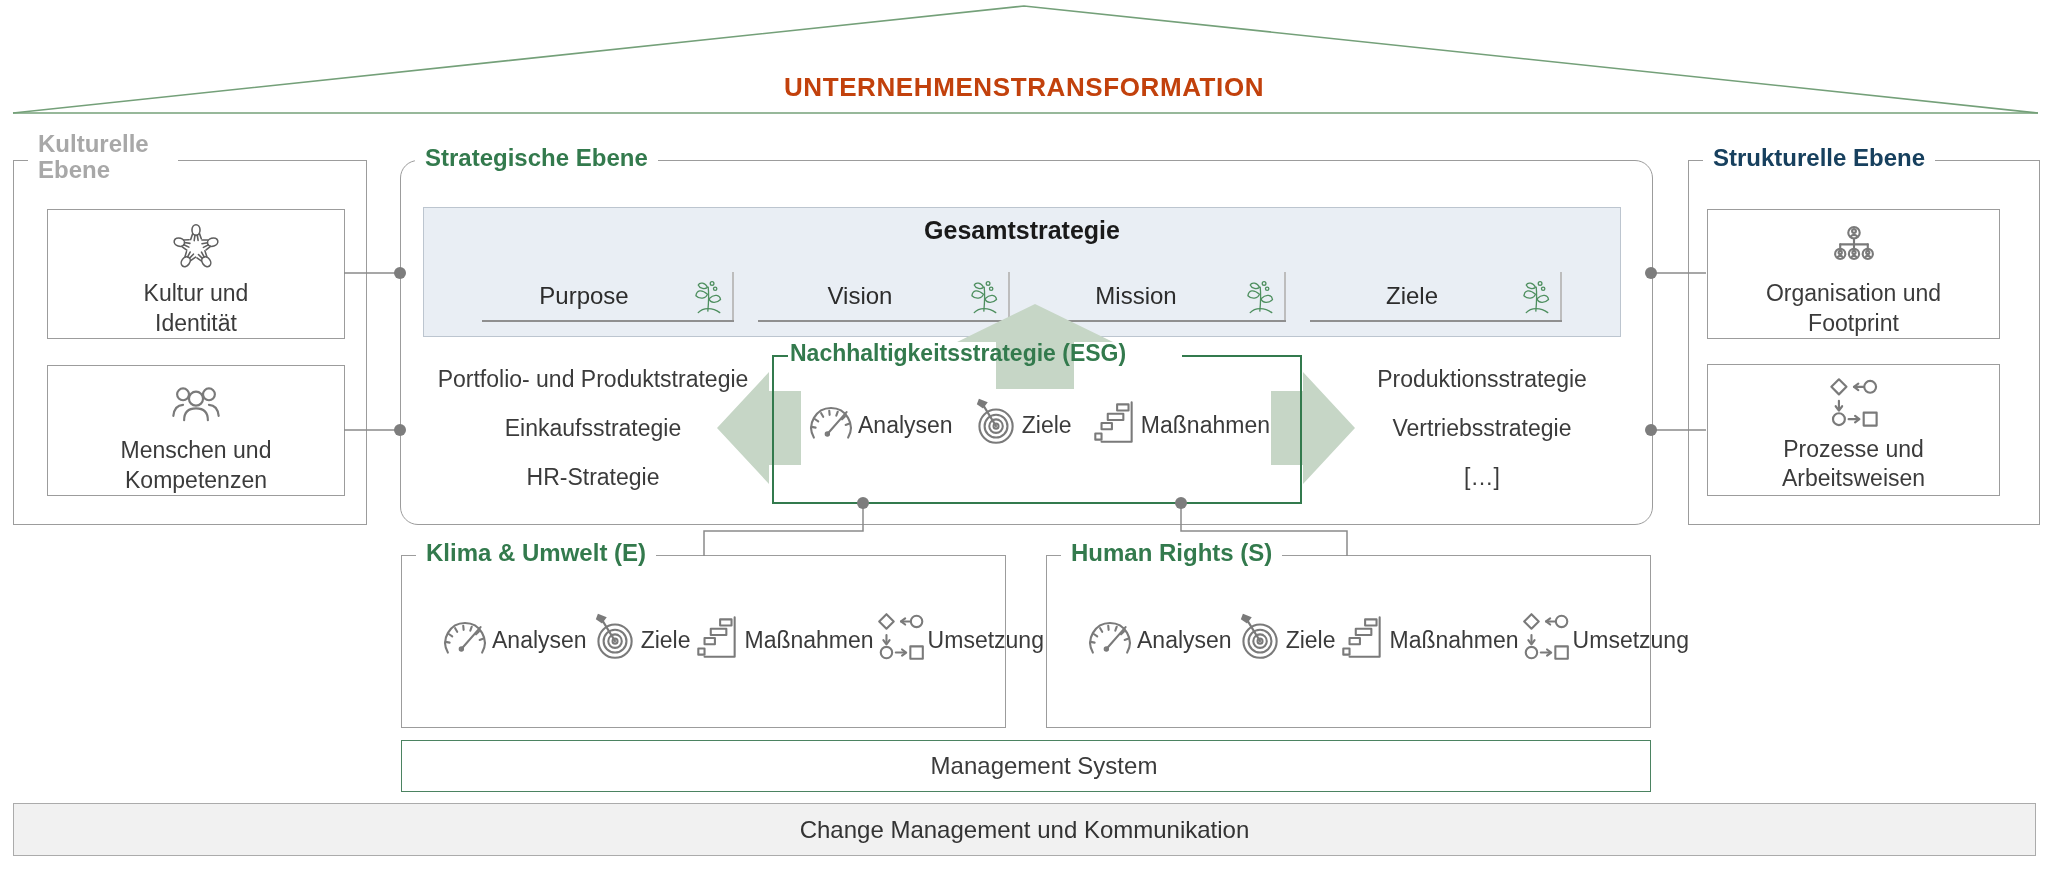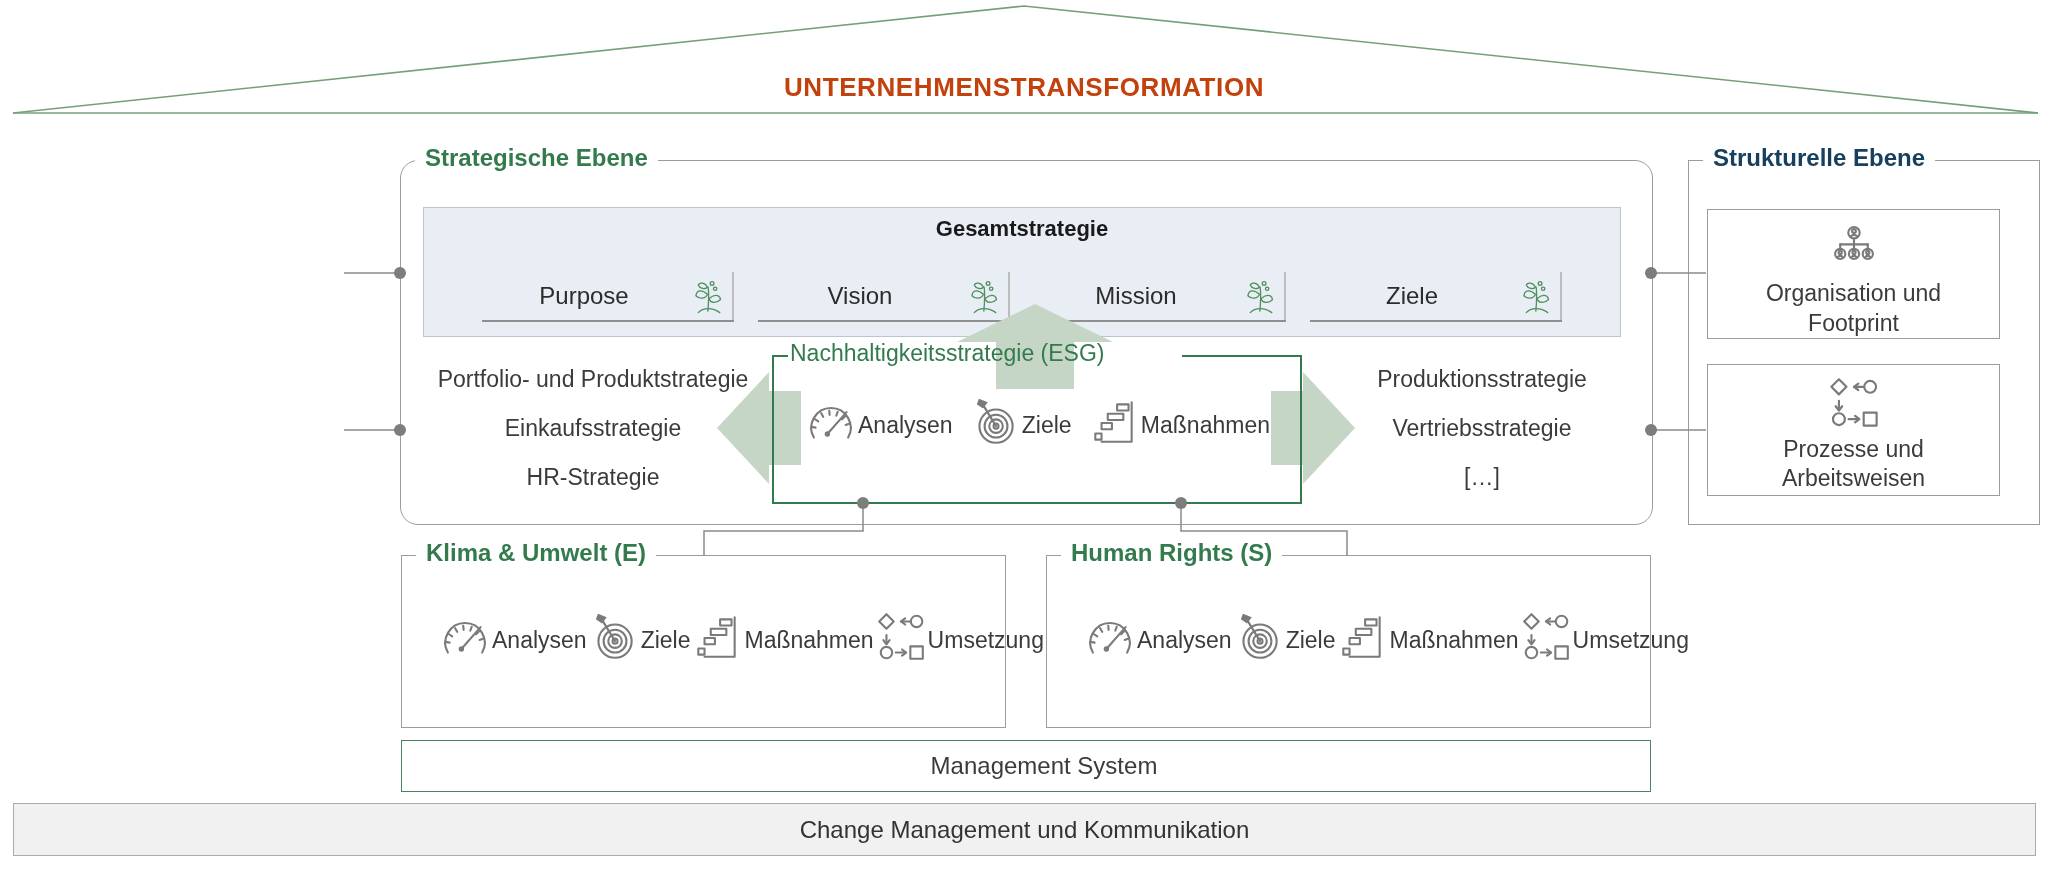--- a/index.html
+++ b/index.html
@@ -24,37 +24,37 @@
   .inner-box{position:absolute;border:1.5px solid #9c9c9c;background:#fff;
      display:flex;flex-direction:column;align-items:center;justify-content:flex-start;
      padding-top:10px;box-sizing:border-box;text-align:center;}
   .inner-box .box-label{font-size:23px;line-height:1.28;color:#3b3b3b;margin-top:4px;}
   .w-narrow{max-width:150px;}
   .w-mid{max-width:230px;}
 
   .gesamt{position:absolute;left:22px;top:46px;width:1198px;height:130px;
      background:#e9eef4;border:1px solid #bcc5cf;box-sizing:border-box;}
   .gesamt-title{position:absolute;top:8px;left:0;width:100%;text-align:center;
-     font-size:22px;font-weight:bold;color:#1a1a1a;}
+     font-size:25px;font-weight:bold;color:#1a1a1a;}
   .gs-row{position:absolute;left:0;top:64px;width:100%;display:flex;
      justify-content:center;gap:24px;}
   .gs-item{width:252px;height:48px;display:flex;align-items:center;
      border-bottom:2px solid #8f8f8f;}
   .gs-item .gs-text{flex:1;text-align:center;font-size:24px;color:#2c2c2c;}
   .gs-item .gs-icon{width:48px;height:48px;display:flex;align-items:flex-end;
      justify-content:center;border-right:2px solid #bdbdbd;box-sizing:border-box;}
 
   .side-list{position:absolute;text-align:center;font-size:23px;color:#3b3b3b;}
   .side-list div{height:49px;line-height:49px;}
 
   .esg{position:absolute;left:371px;top:194px;width:530px;height:149px;
      border:2px solid #337a4d;border-top:none;box-sizing:border-box;z-index:2;}
   .esg::before{content:"";position:absolute;top:0;left:0;width:14px;height:2px;background:#337a4d;}
   .esg::after{content:"";position:absolute;top:0;left:408px;right:0;height:2px;background:#337a4d;}
-  .esg-label{position:absolute;top:-15px;left:16px;font-size:23px;font-weight:normal;
+  .esg-label{position:absolute;top:-15px;left:16px;font-size:23px;font-weight:bold;
      color:#337a4d;white-space:nowrap;}
   .step-row{position:absolute;left:0;top:40px;width:100%;display:flex;
      justify-content:space-between;padding:0 30px;box-sizing:border-box;}
   .step{display:flex;flex-direction:row;align-items:center;}
   .step .step-label{font-size:23px;color:#3b3b3b;margin-top:6px;white-space:nowrap;}
 
   .pillar{position:absolute;border:1.5px solid #9c9c9c;background:#fff;box-sizing:border-box;}
   .pillar .step-row{top:54px;padding:0 36px;}
 
   .mgmt{position:absolute;left:401px;top:740px;width:1250px;height:52px;
@@ -179,20 +179,35 @@
 
 <div id="canvas">
 
   <svg id="roof" class="layer" width="2048" height="878">
     <path d="M13,113 L1024,6 L2038,113" fill="none" stroke="#74a079" stroke-width="1.6"></path>
     <line x1="13" y1="113" x2="2038" y2="113" stroke="#74a079" stroke-width="1.6"></line>
   </svg>
 
   <div class="main-title">UNTERNEHMENSTRANSFORMATION</div>
 
+  <div class="section" style="left:13px;top:160px;width:352px;height:363px;">
+    <span class="fieldset-label lbl-gray two-line">Kulturelle Ebene</span>
+    <div class="inner-box" style="left:33px;top:48px;width:298px;height:130px;">
+      <svg class="ic" width="64" height="64">
+          <use href="#sym-hands"></use>
+        </svg>
+      <div class="box-label w-narrow">Kultur und Identität</div>
+    </div>
+    <div class="inner-box" style="left:33px;top:204px;width:298px;height:131px;">
+      <svg class="ic" width="62" height="58">
+          <use href="#sym-people"></use>
+        </svg>
+      <div class="box-label w-mid">Menschen und Kompetenzen</div>
+    </div>
+  </div>
 
   <div class="section" style="left:400px;top:160px;width:1251px;height:363px;border-radius:18px;">
     <span class="fieldset-label lbl-green">Strategische Ebene</span>
 
     <div class="gesamt">
       <div class="gesamt-title">Gesamtstrategie</div>
       <div class="gs-row">
         <div class="gs-item">
           <span class="gs-text">Purpose</span>
           <span class="gs-icon">

